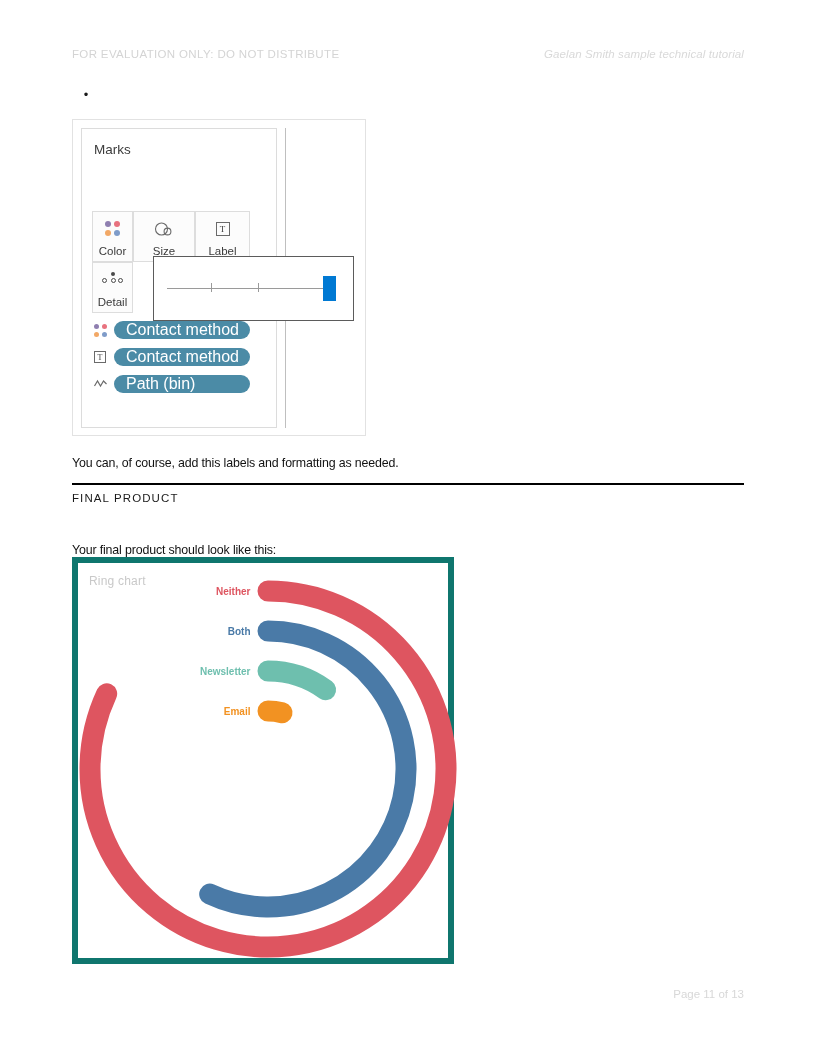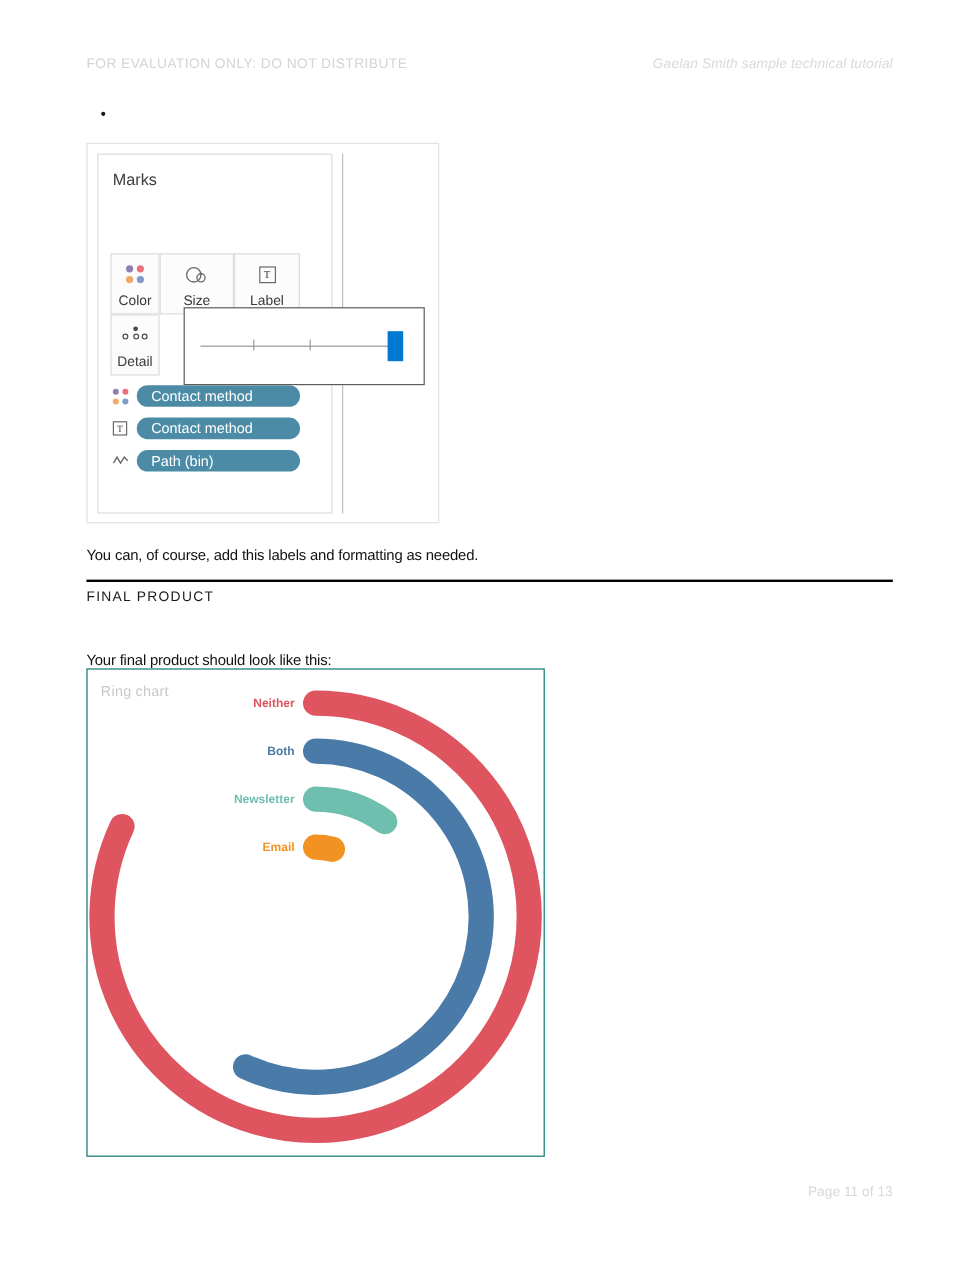--- a/index.html
+++ b/index.html
@@ -207,21 +207,21 @@
     display: flex;
     align-items: center;
     justify-content: center;
     margin-right: 4px;
   }
   .pill {
     height: 18px;
     border-radius: 9px;
     background: #4b8ba6;
     color: #ffffff;
-    font-size: 12px;
+    font-size: 16px;
     display: flex;
     align-items: center;
     padding: 0 12px;
     white-space: nowrap;
   }
   .pill-1 { top: 192px; }
   .pill-2 { top: 219px; }
   .pill-3 { top: 246px; }
   .pill-w1 { width: 112px; }
   .pill-w2 { width: 112px; }
@@ -305,21 +305,21 @@
   }
 
   
   .chart-shot {
     position: absolute;
     left: 72px;
     top: 557px;
     width: 382px;
     height: 407px;
     background: #ffffff;
-    border: 1px solid #0f766e;
+    border: 6px solid #0f766e;
     box-sizing: border-box;
   }
   .chart-title {
     position: absolute;
     left: 11px;
     top: 11px;
     font-size: 12px;
     color: #c9c9c9;
     letter-spacing: 0.2px;
   }

